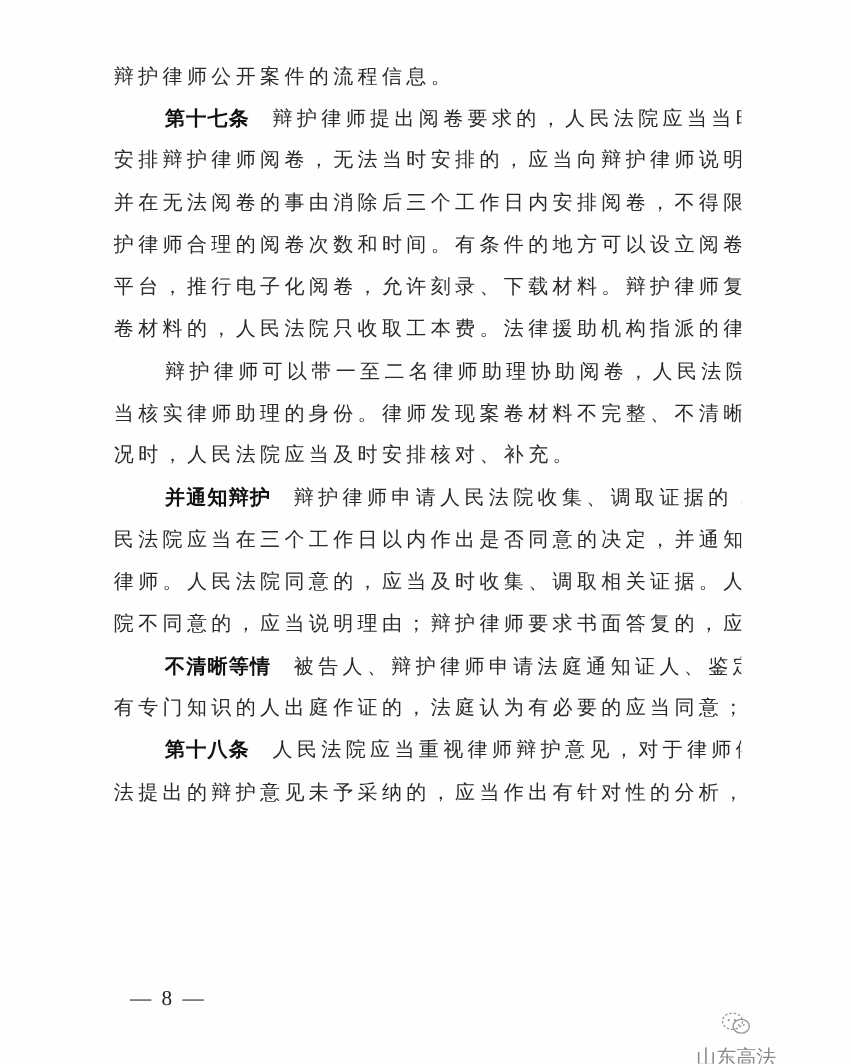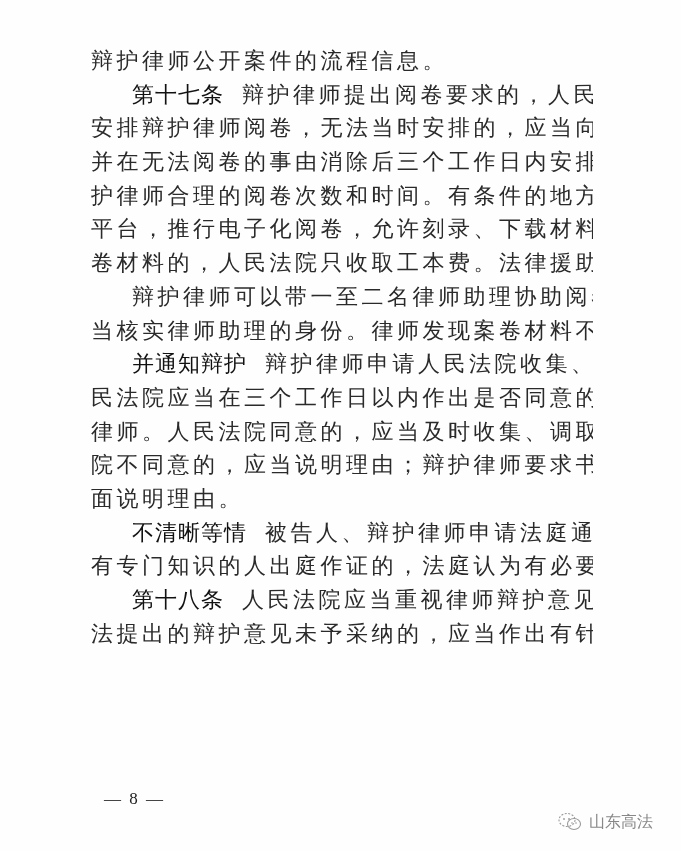--- a/index.html
+++ b/index.html
@@ -4,60 +4,60 @@
 <style>
   html, body { margin: 0; padding: 0; background: #ffffff; }
   body { width: 681px; height: 851px; position: relative; overflow: hidden; }
   .page {
     position: absolute; left: 0; top: 0; width: 681px; height: 851px;
     background: #fefefe;
   }
   .text-block {
     position: absolute; left: 91px; top: 44px; width: 502px;
     font-family: "DejaVu Serif", "Liberation Serif", serif;
-    font-size: 22px; line-height: 33.7px; color: #2a2a2a;
+    font-size: 16px; line-height: 33.7px; color: #2a2a2a;
     letter-spacing: 3.5px;
   }
   .line { height: 33.7px; white-space: nowrap; overflow: hidden; }
   .indent { padding-left: 41px; }
   .article-no {
     font-family: "DejaVu Sans", "Liberation Sans", sans-serif;
-    font-weight: normal; color: #111; letter-spacing: 1px; margin-right: 18px;
+    font-weight: bold; color: #111; letter-spacing: 1px; margin-right: 18px;
   }
   .page-number {
     position: absolute; left: 104px; top: 789px;
     font-family: "Liberation Serif", "DejaVu Serif", serif;
     font-size: 17px; color: #222; letter-spacing: 2px;
   }
   .watermark {
     position: absolute; left: 557px; top: 808px; height: 28px;
     display: flex; align-items: center; gap: 6px;
-    color: #888; font-family: "DejaVu Sans", "Liberation Sans", sans-serif; font-size: 16px;
+    color: #888; font-family: "DejaVu Sans", "Liberation Sans", sans-serif; font-size: 16px; flex-direction: column;
   }
   .watermark svg { display: block; }
 </style>
 </head>
 <body>
 
 <div class="page">
   <div class="text-block">
     <div class="line"><span>辩护律师公开案件的流程信息。</span></div>
     <div class="line indent"><span class="article-no">第十七条</span><span>辩护律师提出阅卷要求的，人民法院应当当时</span></div>
     <div class="line"><span>安排辩护律师阅卷，无法当时安排的，应当向辩护律师说明原因</span></div>
     <div class="line"><span>并在无法阅卷的事由消除后三个工作日内安排阅卷，不得限制辩</span></div>
     <div class="line"><span>护律师合理的阅卷次数和时间。有条件的地方可以设立阅卷预约</span></div>
     <div class="line"><span>平台，推行电子化阅卷，允许刻录、下载材料。辩护律师复制案</span></div>
     <div class="line"><span>卷材料的，人民法院只收取工本费。法律援助机构指派的律师复</span></div>
     <div class="line indent"><span>辩护律师可以带一至二名律师助理协助阅卷，人民法院应</span></div>
     <div class="line"><span>当核实律师助理的身份。律师发现案卷材料不完整、不清晰等情</span></div>
+    <div class="line"><span>况时，人民法院应当及时安排核对、补充。</span></div>
     <div class="line indent"><span class="article-no">并通知辩护</span><span>辩护律师申请人民法院收集、调取证据的，人</span></div>
     <div class="line"><span>民法院应当在三个工作日以内作出是否同意的决定，并通知辩护</span></div>
     <div class="line"><span>律师。人民法院同意的，应当及时收集、调取相关证据。人民法</span></div>
     <div class="line"><span>院不同意的，应当说明理由；辩护律师要求书面答复的，应当书</span></div>
-    <div class="line"><span>面说明理由。</span></div>
     <div class="line indent"><span class="article-no">不清晰等情</span><span>被告人、辩护律师申请法庭通知证人、鉴定人、</span></div>
     <div class="line"><span>有专门知识的人出庭作证的，法庭认为有必要的应当同意；法庭</span></div>
     <div class="line indent"><span class="article-no">第十八条</span><span>人民法院应当重视律师辩护意见，对于律师依</span></div>
     <div class="line"><span>法提出的辩护意见未予采纳的，应当作出有针对性的分析，说明</span></div>
   </div>
 
   <div class="page-number">— 8 —</div>
 
   <div class="watermark">
     <span>

